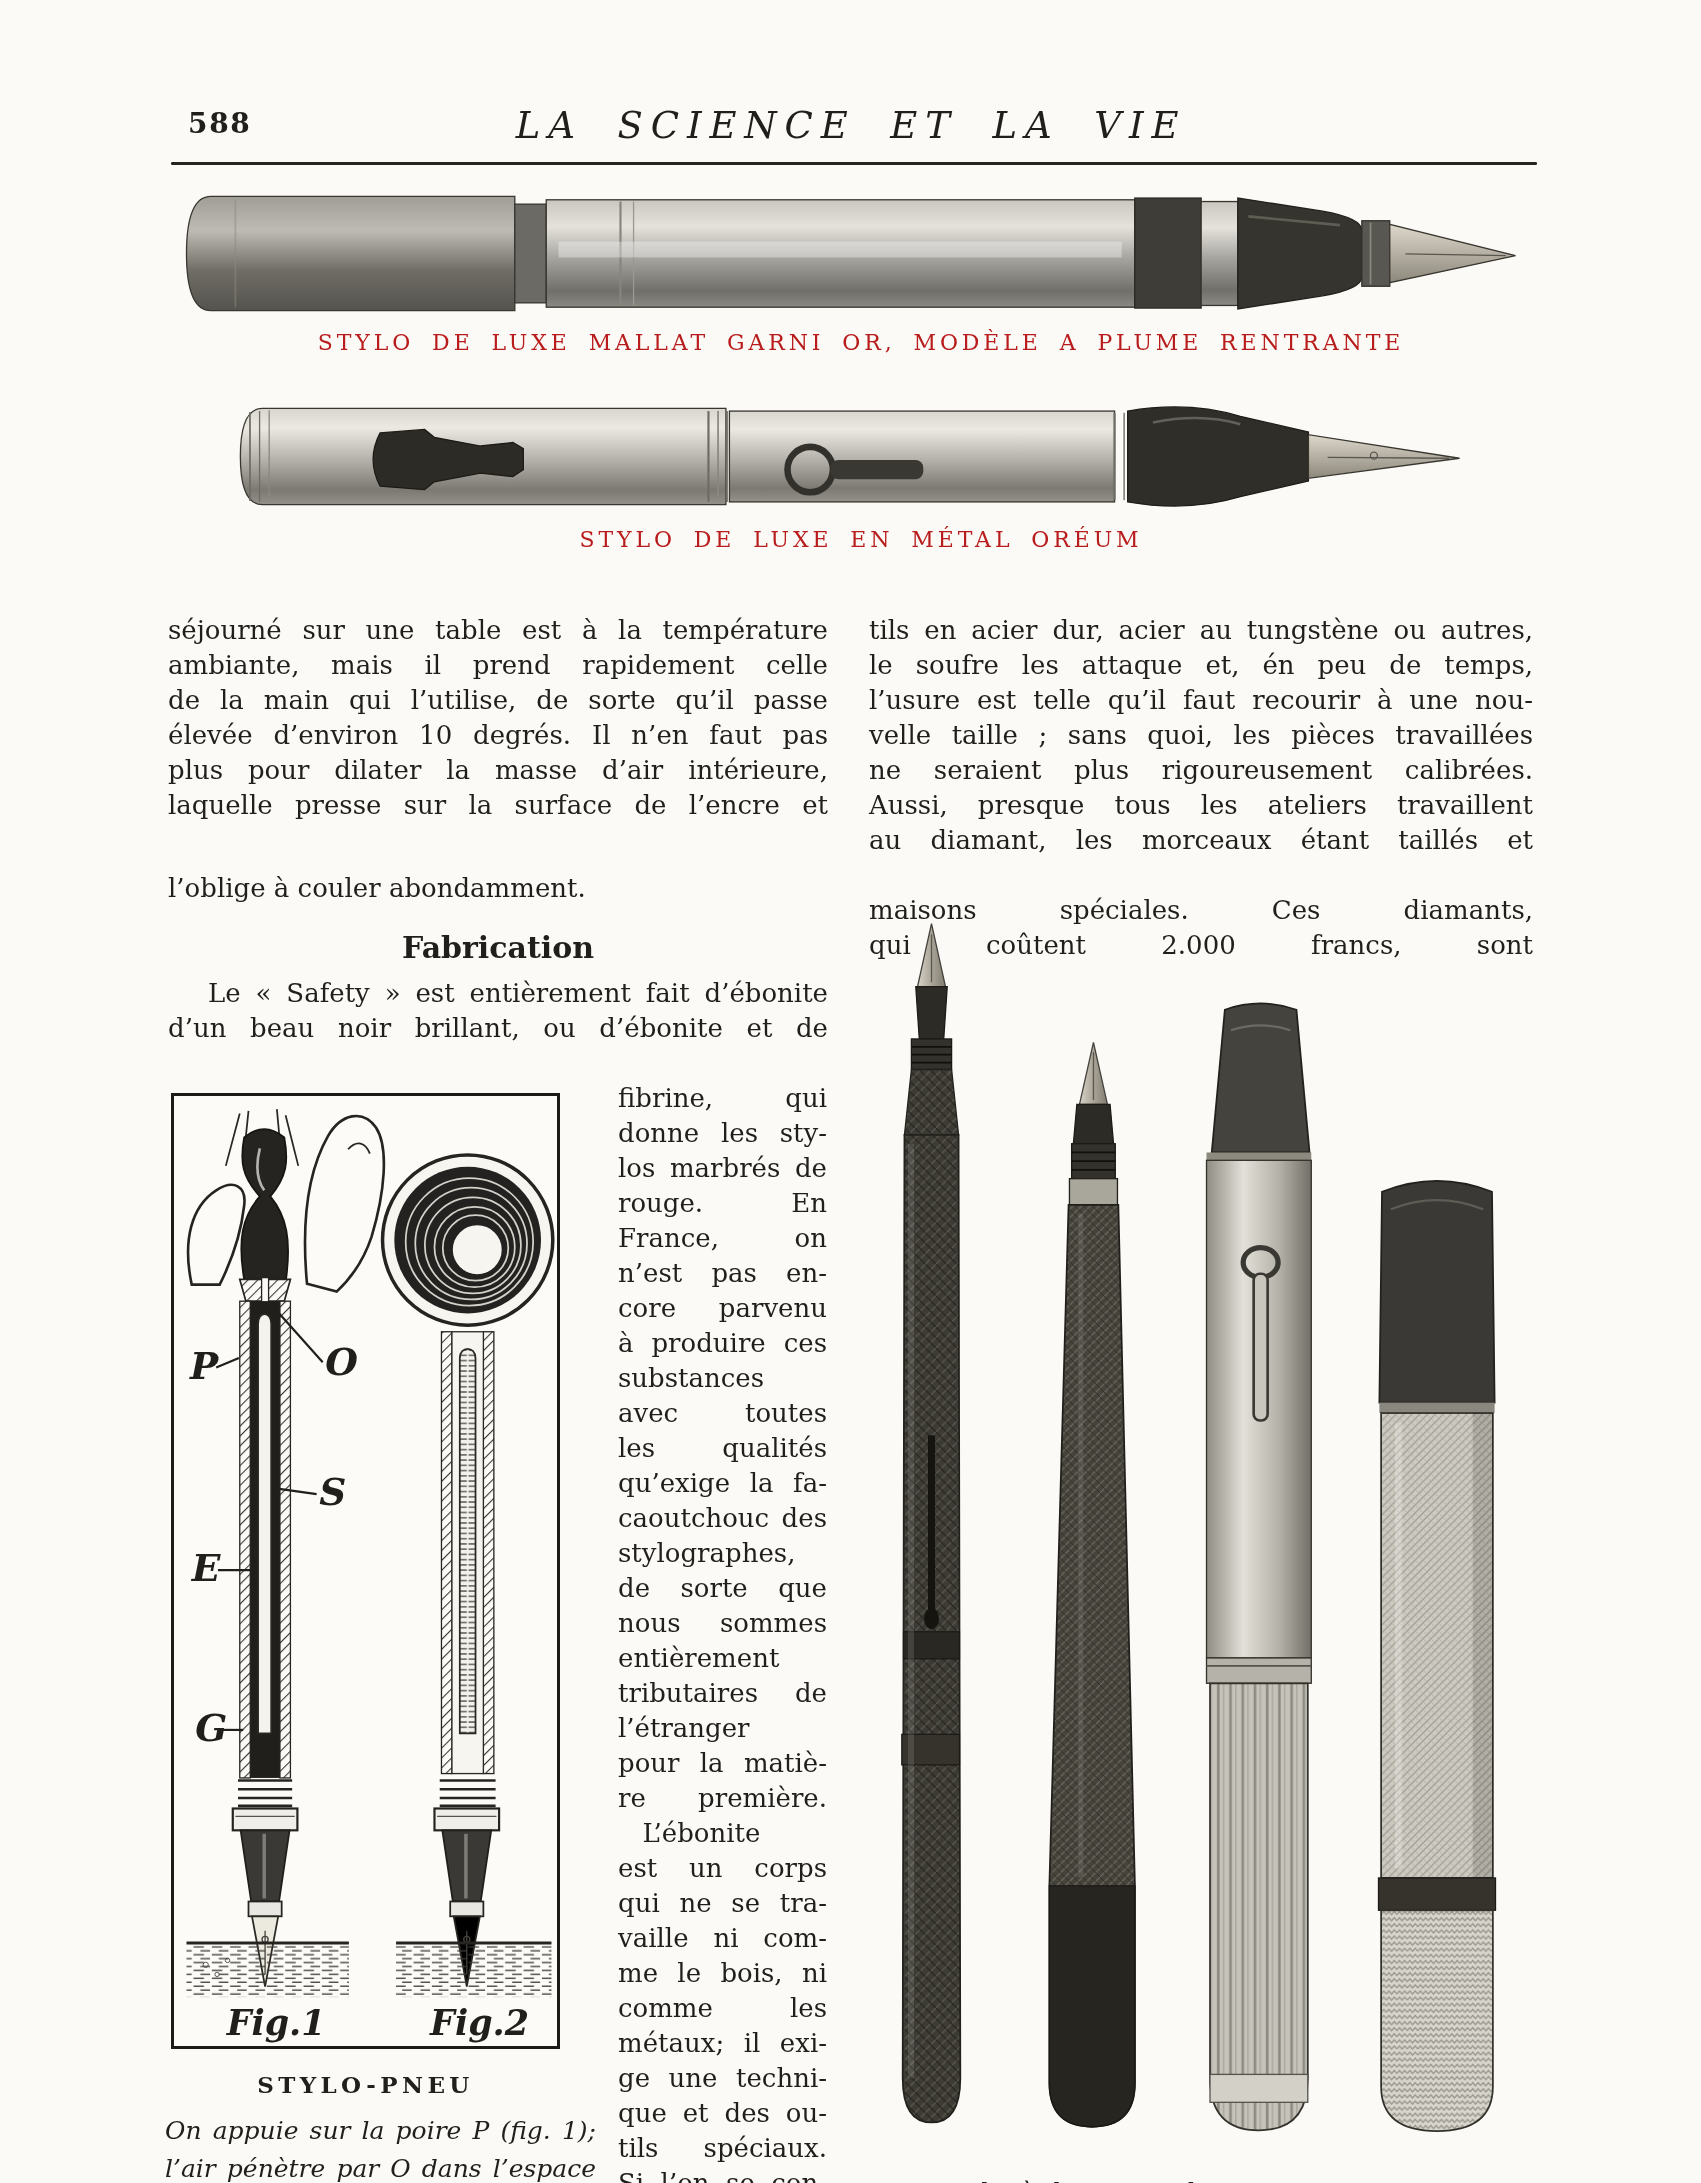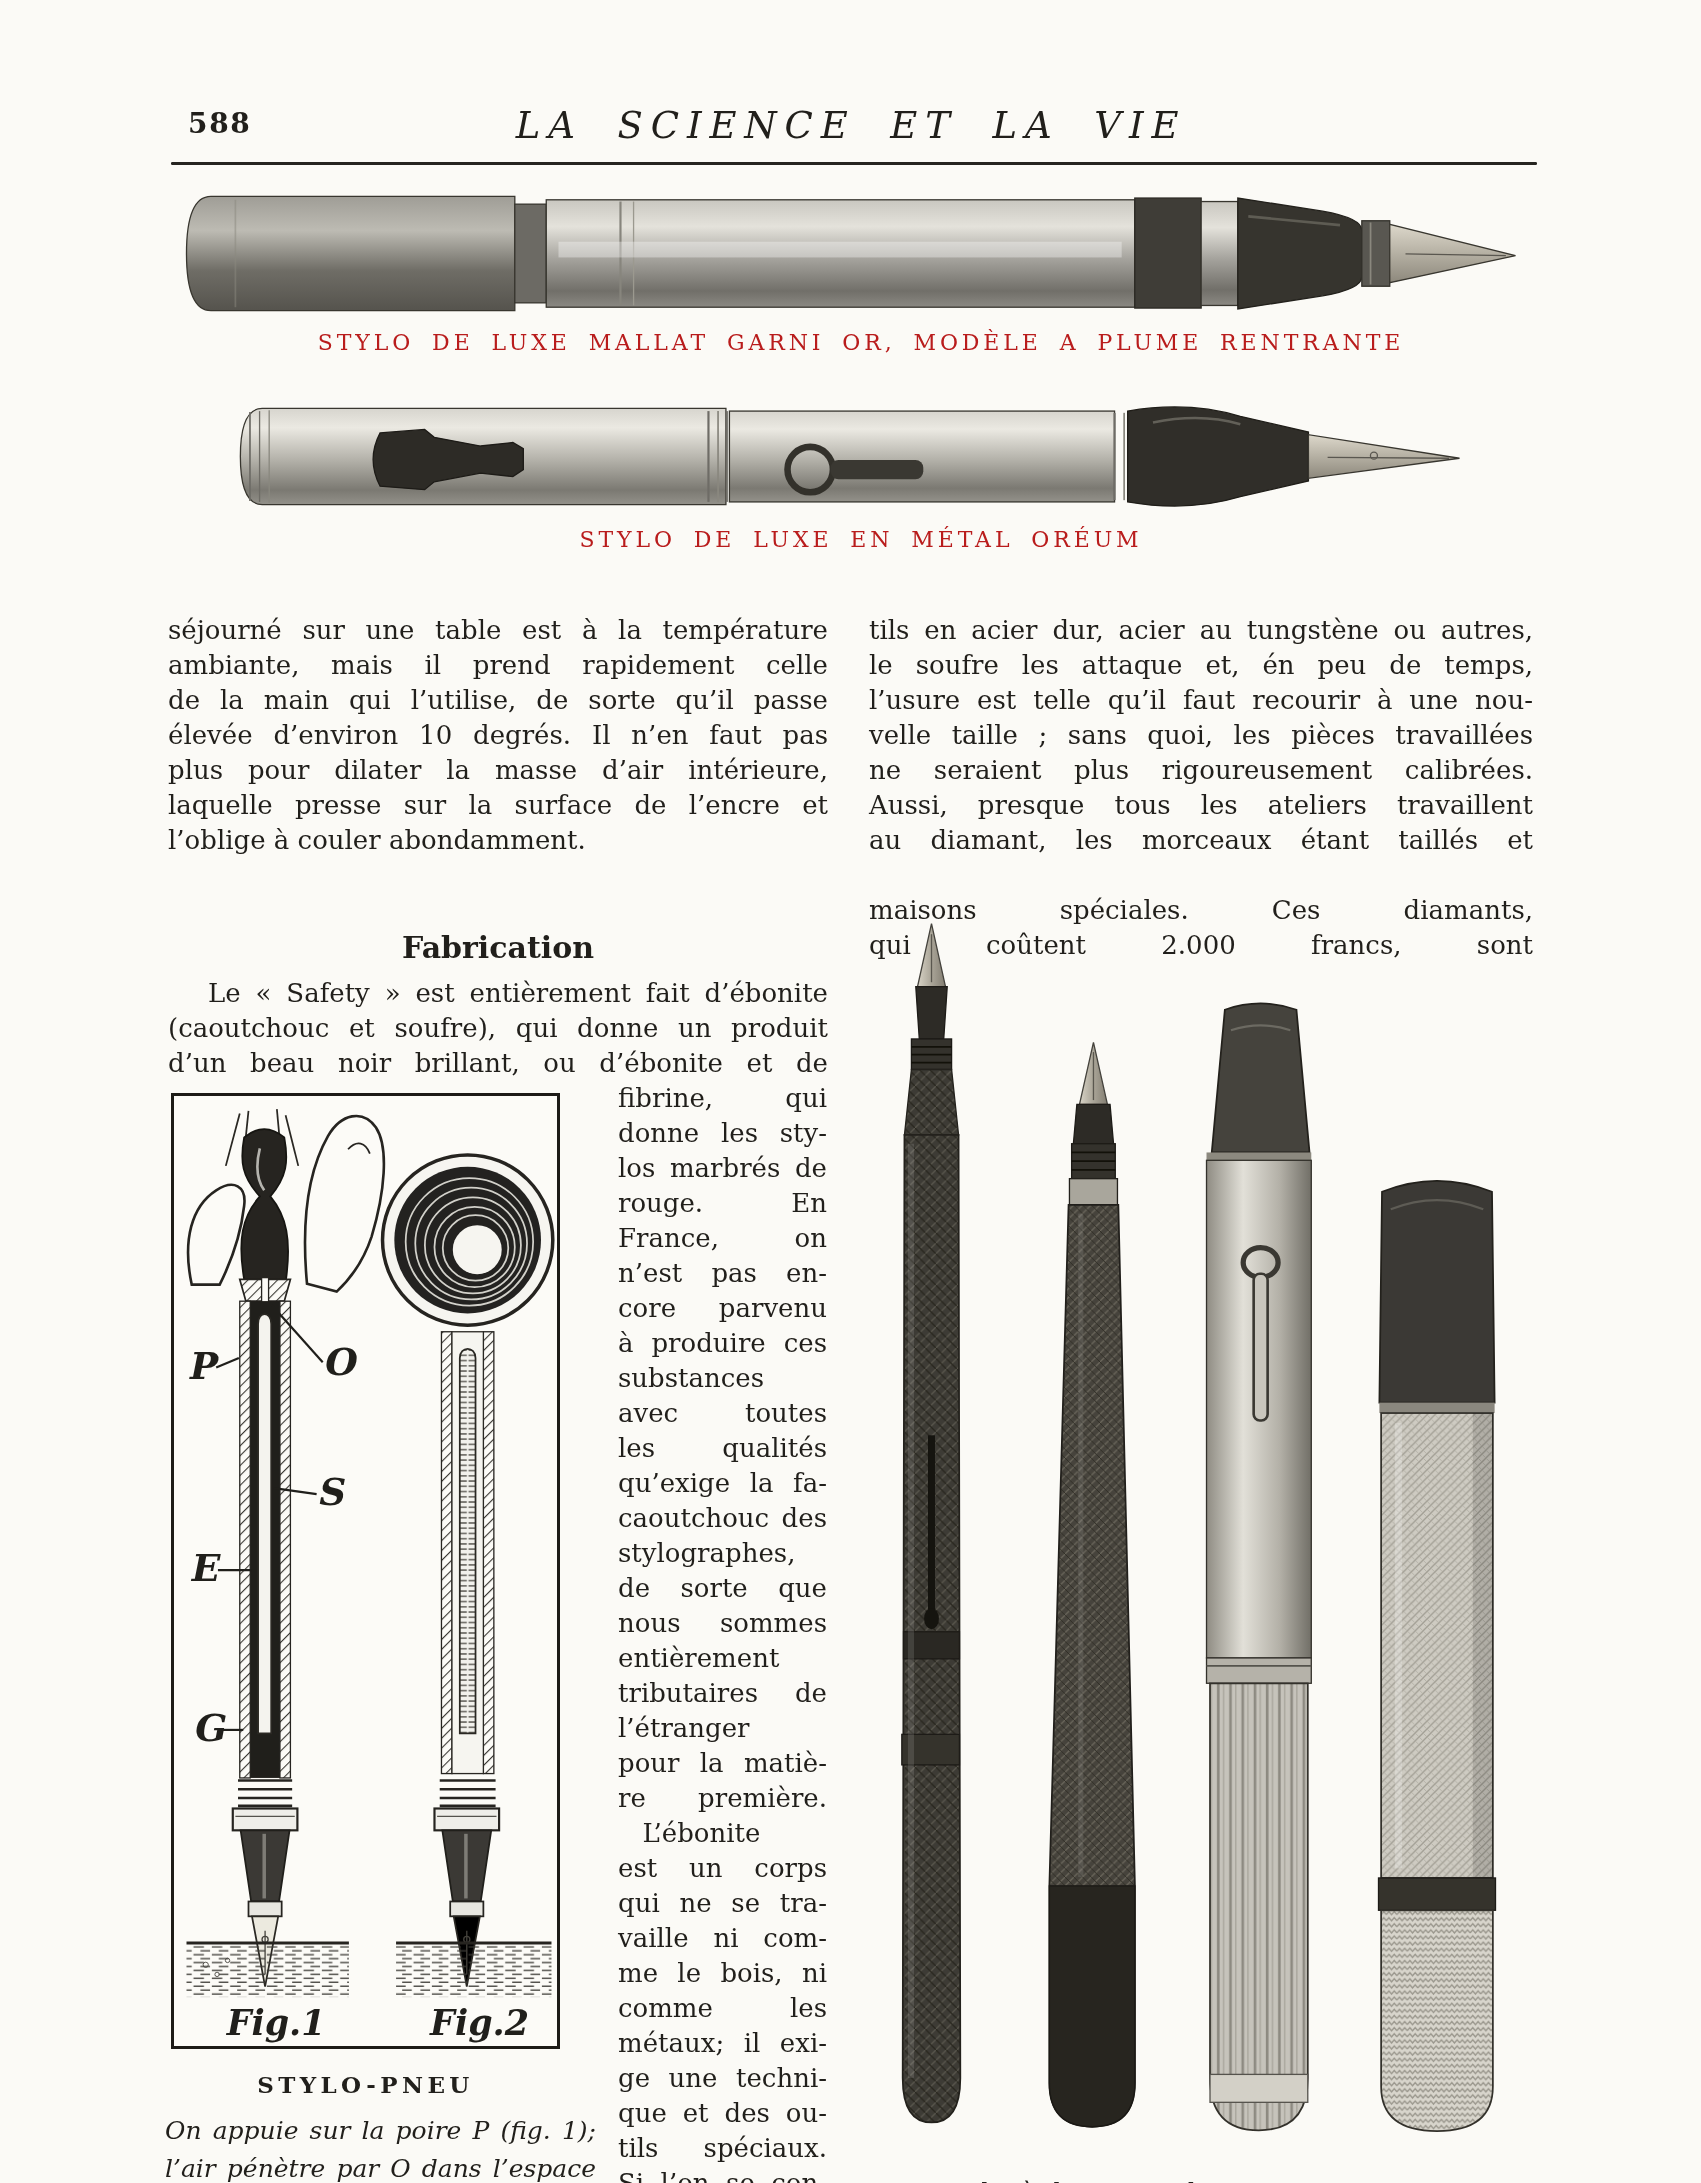--- a/index.html
+++ b/index.html
@@ -20,21 +20,21 @@
 
   .photo-caption { position:absolute; left:10px; width:100%; text-align:center;
                    font-size:22px; letter-spacing:3.9px; word-spacing:7px; color:#b91c1c; }
   .cap1 { top:330px; }
   .cap2 { top:527px; }
 
   
   .tcol { position:absolute; font-size:26px; }
   .jline { display:block; height:35px; line-height:35px; text-align:justify; text-align-last:justify; white-space:nowrap; }
   .para1 { left:168px; top:613px; width:660px; }
-  .para1 .jline:last-child { text-align-last:left; }
+  .para1 .jline:last-child { text-align-last:left;margin-top:48px; }
   .section-heading { position:absolute; left:168px; top:929px; width:660px; text-align:center;
                      font-weight:bold; font-size:30px; line-height:37px; }
   .para2 { left:168px; top:976px; width:660px; }
   .para2 .jline:first-child { text-indent:40px; }
   .narrow-col { left:618px; top:1081px; width:209px; }
   .narrow-col .jline { height:35px; line-height:35px; }
   .narrow-col .jline:nth-child(22) { text-indent:24.5px; }
 
   .rc-para { left:869px; top:613px; width:664px; }
   .rc-indent { left:869px; top:893px; width:664px; }
@@ -165,21 +165,20 @@
       <span class="jline">élevée d’environ 10 degrés. Il n’en faut pas</span>
       <span class="jline">plus pour dilater la masse d’air intérieure,</span>
       <span class="jline">laquelle presse sur la surface de l’encre et</span>
       <span class="jline">l’oblige à couler abondamment.</span>
     </div>
 
   <div class="section-heading">Fabrication</div>
 
   <div class="tcol para2">
       <span class="jline">Le « Safety » est entièrement fait d’ébonite</span>
-      <span class="jline">(caoutchouc et soufre), qui donne un produit</span>
       <span class="jline">d’un beau noir brillant, ou d’ébonite et de</span>
     </div>
 
   <div class="tcol narrow-col">
       <span class="jline">fibrine, qui</span>
       <span class="jline">donne les sty-</span>
       <span class="jline">los marbrés de</span>
       <span class="jline">rouge. En</span>
       <span class="jline">France, on</span>
       <span class="jline">n’est pas en-</span>

